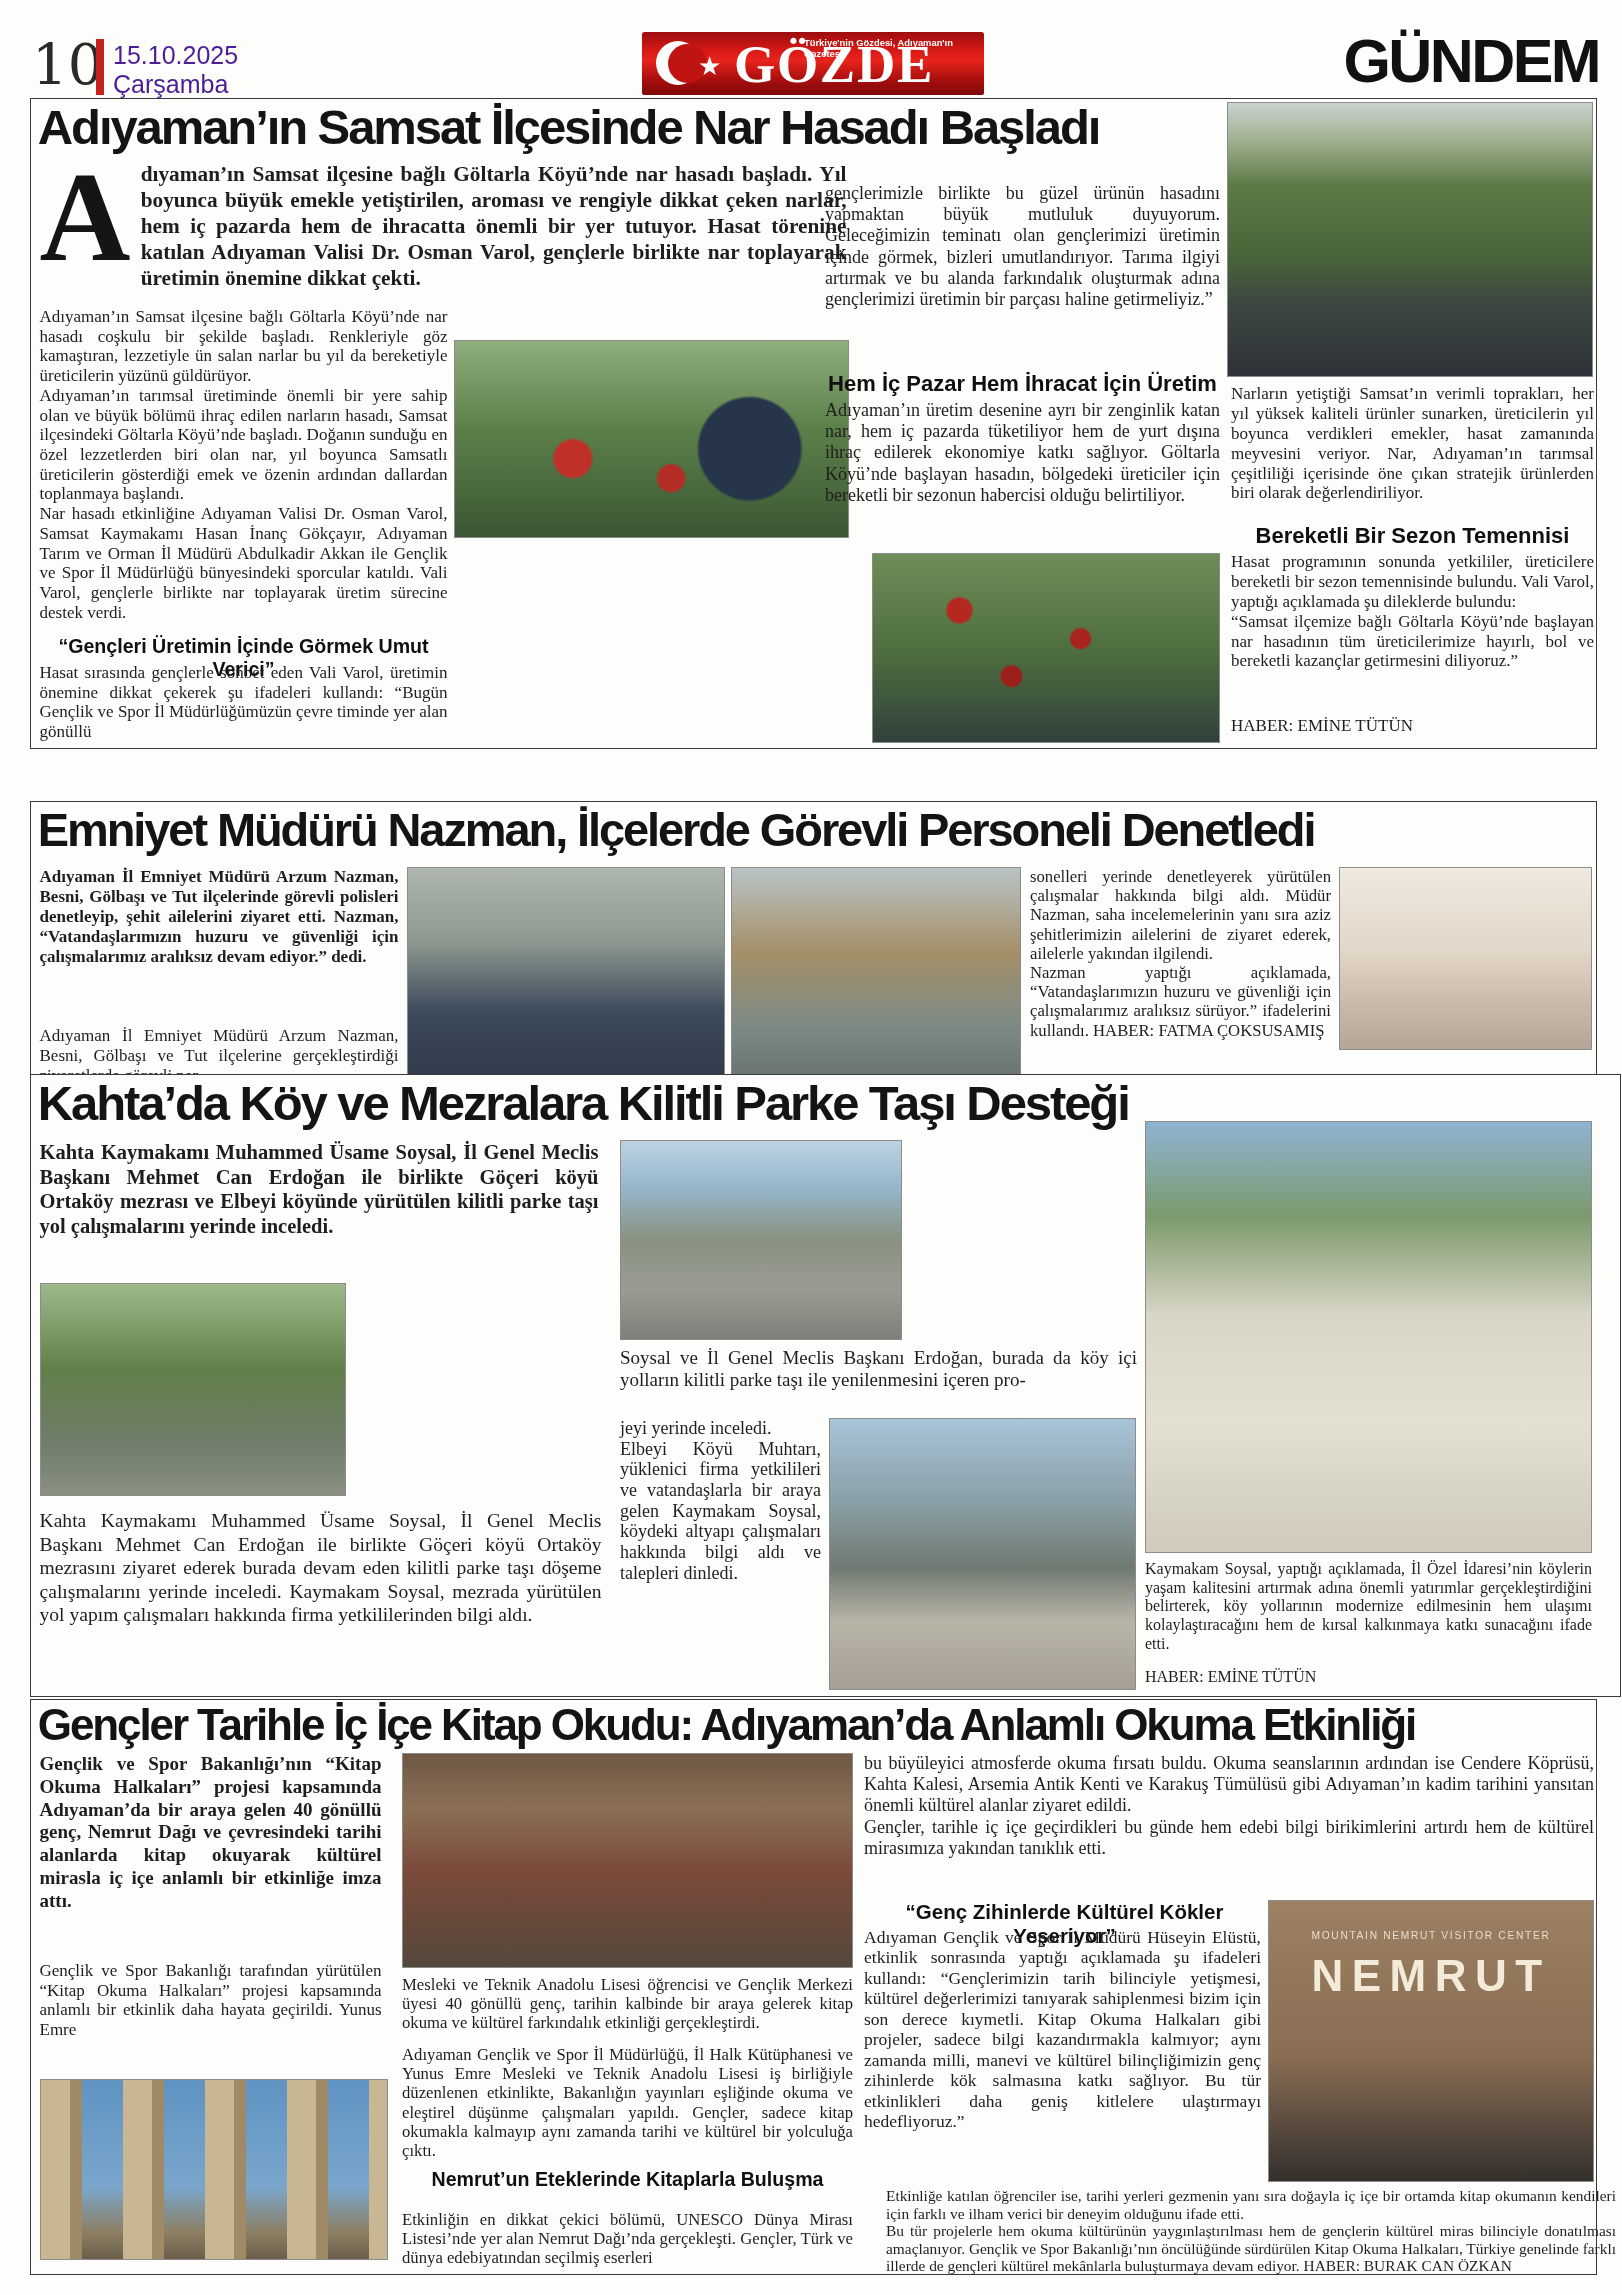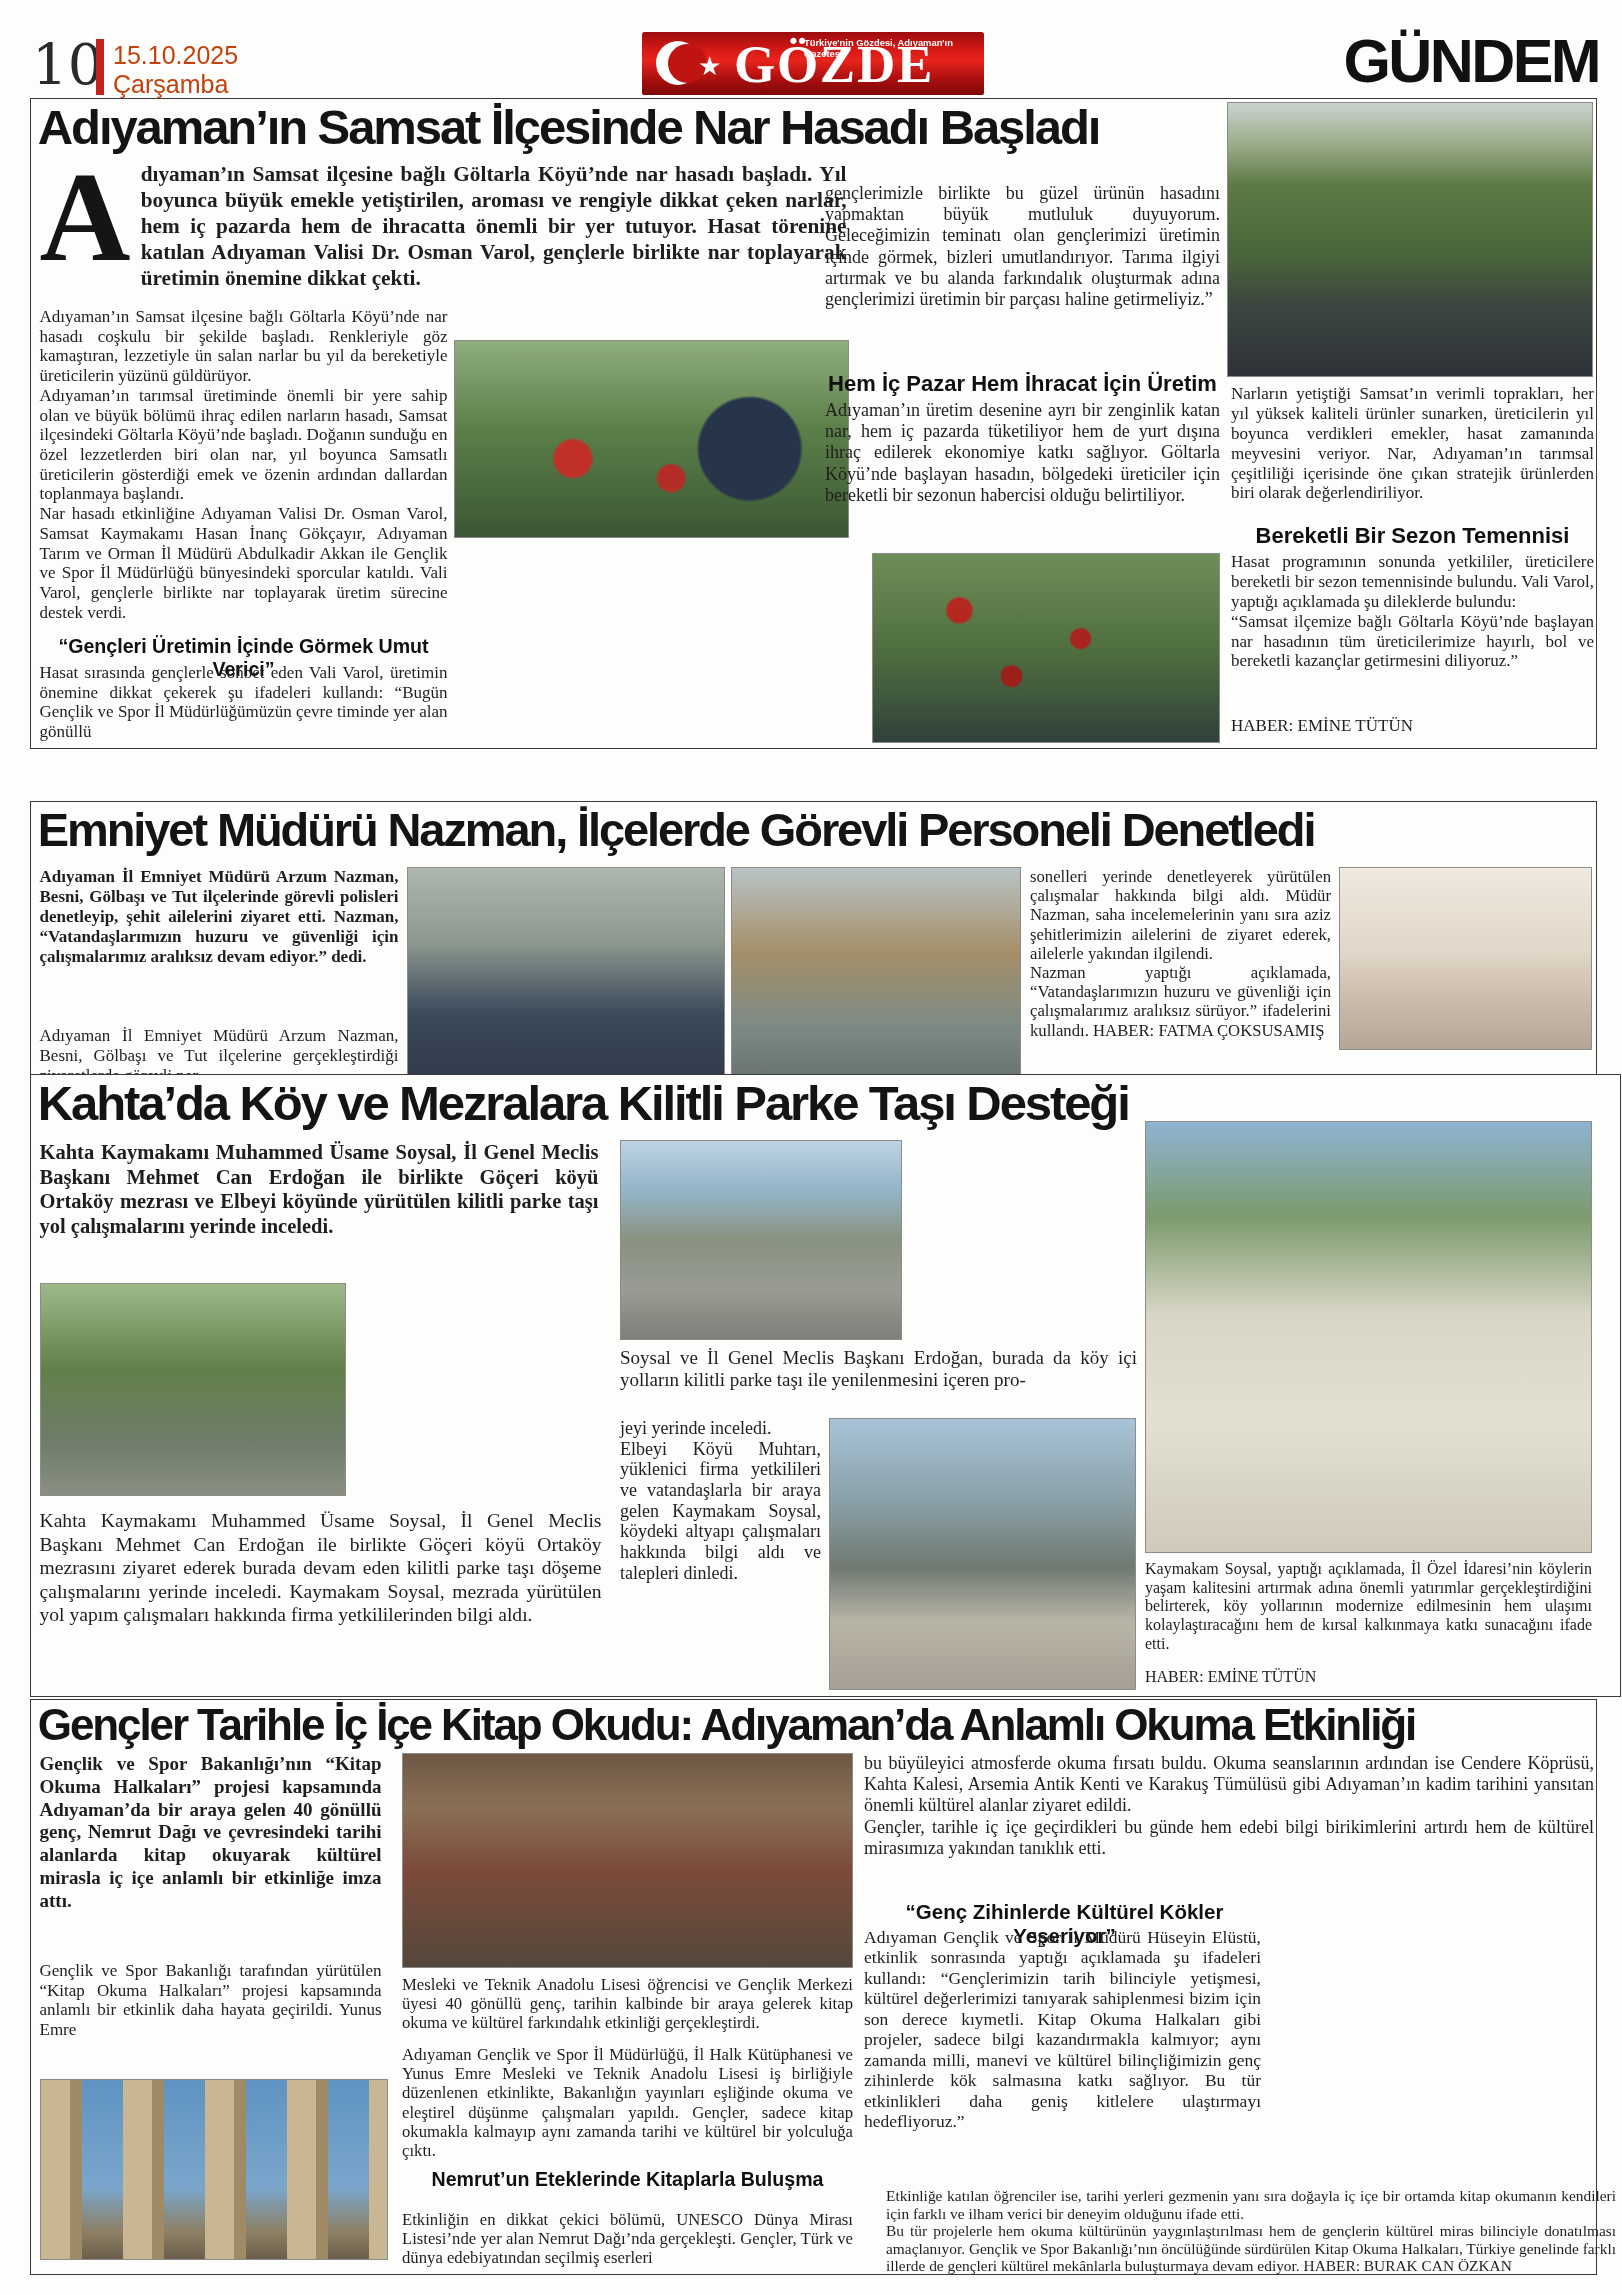--- a/index.html
+++ b/index.html
@@ -1,21 +1,21 @@
 <!DOCTYPE html>
 <html style="font-size:13.7px"><head>
 <meta charset="utf-8">
 <style>
   html,body{margin:0;padding:0;background:#e8e8e6;}
   #page{position:relative;width:1623px;height:2295px;background:#fdfdfc;font-family:"Liberation Serif",serif;color:#1d1d1d;overflow:hidden;}
   .abs{position:absolute;}
   
   #pagenum{font-family:"DejaVu Serif",serif;font-size:56px;color:#2a2a2a;font-weight:400;}
   #redbar{background:#c4231f;}
-  .datetxt{font-family:"Liberation Sans",sans-serif;font-size:25px;color:#c2410c;line-height:1.15;}
+  .datetxt{font-family:"Liberation Sans",sans-serif;font-size:25px;color:#4c1d95;line-height:1.15;}
   #logo{background:linear-gradient(180deg,#9c0d0d 0%,#d81a17 30%,#e8241d 45%,#a90f0e 75%,#7e0808 100%);border-radius:2.6px;}
   #logo-title{font-family:"Liberation Serif",serif;font-weight:700;color:#ffffff;font-size:53px;letter-spacing:1.7px;}
   #logo-tagline{font-family:"Liberation Sans",sans-serif;color:#fff;font-size:9.4px;font-weight:700;}
   .crescent{position:absolute;width:44px;height:44px;border-radius:50%;background:#fff;}
   .crescent:after{content:"";position:absolute;left:12px;top:2.6px;width:39px;height:39px;border-radius:50%;background:#c01413;}
   .star{position:absolute;color:#fff;font-size:26px;}
   #section-title{font-family:"Liberation Sans",sans-serif;font-weight:700;font-size:61px;letter-spacing:-2.6px;color:#111;}
   
   section{position:absolute;background:#fdfdfc;border:1.7px solid #3a3a3a;}
   .headline{font-family:"Liberation Sans",sans-serif;font-weight:700;color:#141414;letter-spacing:-2.1px;white-space:nowrap;}
@@ -129,18 +129,22 @@
     <div class="abs photo ph-a4-a" style="left:371px;top:53px;width:451px;height:215px;"></div>
     <div class="abs txt" style="left:371px;top:275px;width:451px;height:68px;font-size:16.7px;line-height:1.15;">Mesleki ve Teknik Anadolu Lisesi öğrencisi ve Gençlik Merkezi üyesi 40 gönüllü genç, tarihin kalbinde bir araya gelerek kitap okuma ve kültürel farkındalık etkinliği gerçekleştirdi.</div>
     <div class="abs txt" style="left:371px;top:345px;width:451px;height:120px;font-size:16.7px;line-height:1.15;">Adıyaman Gençlik ve Spor İl Müdürlüğü, İl Halk Kütüphanesi ve Yunus Emre Mesleki ve Teknik Anadolu Lisesi iş birliğiyle düzenlenen etkinlikte, Bakanlığın yayınları eşliğinde okuma ve eleştirel düşünme çalışmaları yapıldı. Gençler, sadece kitap okumakla kalmayıp aynı zamanda tarihi ve kültürel bir yolculuğa çıktı.</div>
     <div class="abs subhead" style="left:371px;top:468px;width:451px;font-size:19.6px;">Nemrut’un Eteklerinde Kitaplarla Buluşma</div>
     <div class="abs txt" style="left:371px;top:494px;width:451px;height:70px;font-size:16.7px;line-height:1.15;margin-top:16px;">Etkinliğin en dikkat çekici bölümü, UNESCO Dünya Mirası Listesi’nde yer alan Nemrut Dağı’nda gerçekleşti. Gençler, Türk ve dünya edebiyatından seçilmiş eserleri</div>
 
     <div class="abs txt" style="left:833px;top:53px;width:730px;height:145px;font-size:18px;line-height:1.18;">bu büyüleyici atmosferde okuma fırsatı buldu. Okuma seanslarının ardından ise Cendere Köprüsü, Kahta Kalesi, Arsemia Antik Kenti ve Karakuş Tümülüsü gibi Adıyaman’ın kadim tarihini yansıtan önemli kültürel alanlar ziyaret edildi.
 Gençler, tarihle iç içe geçirdikleri bu günde hem edebi bilgi birikimlerini artırdı hem de kültürel mirasımıza yakından tanıklık etti.</div>
     <div class="abs subhead" style="left:833px;top:200px;width:401px;font-size:20.5px;">“Genç Zihinlerde Kültürel Kökler Yeşeriyor”</div>
     <div class="abs txt" style="left:833px;top:227px;width:397px;height:256px;font-size:17.5px;line-height:1.17;">Adıyaman Gençlik ve Spor İl Müdürü Hüseyin Elüstü, etkinlik sonrasında yaptığı açıklamada şu ifadeleri kullandı: “Gençlerimizin tarih bilinciyle yetişmesi, kültürel değerlerimizi tanıyarak sahiplenmesi bizim için son derece kıymetli. Kitap Okuma Halkaları gibi projeler, sadece bilgi kazandırmakla kalmıyor; aynı zamanda milli, manevi ve kültürel bilinçliğimizin genç zihinlerde kök salmasına katkı sağlıyor. Bu tür etkinlikleri daha geniş kitlelere ulaştırmayı hedefliyoruz.”</div>
+    <div class="abs photo ph-a4-c" style="left:1237px;top:200px;width:326px;height:282px;">
+      <div class="nemrut-small">MOUNTAIN NEMRUT VISITOR CENTER</div>
+      <div class="nemrut-big">NEMRUT</div>
+    </div>
     <div class="abs txt" style="left:855px;top:487px;width:730px;height:82px;font-size:15.4px;line-height:1.14;">Etkinliğe katılan öğrenciler ise, tarihi yerleri gezmenin yanı sıra doğayla iç içe bir ortamda kitap okumanın kendileri için farklı ve ilham verici bir deneyim olduğunu ifade etti.
 Bu tür projelerle hem okuma kültürünün yaygınlaştırılması hem de gençlerin kültürel miras bilinciyle donatılması amaçlanıyor. Gençlik ve Spor Bakanlığı’nın öncülüğünde sürdürülen Kitap Okuma Halkaları, Türkiye genelinde farklı illerde de gençleri kültürel mekânlarla buluşturmaya devam ediyor. HABER: BURAK CAN ÖZKAN</div>
   </section>
 
 </div>
 
 
 </body></html>

